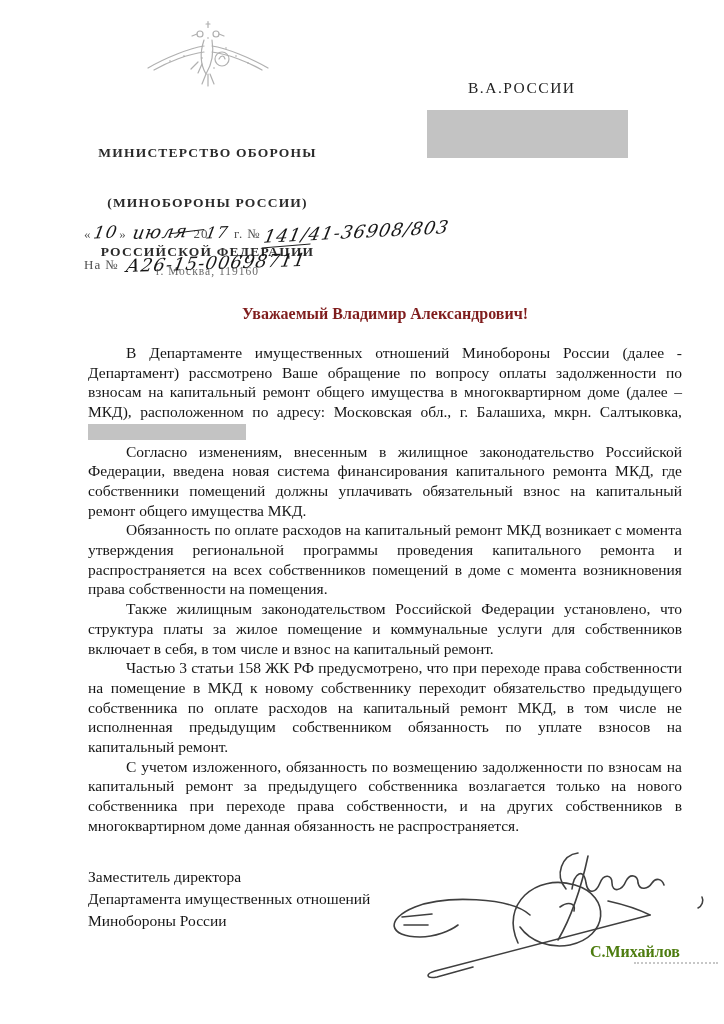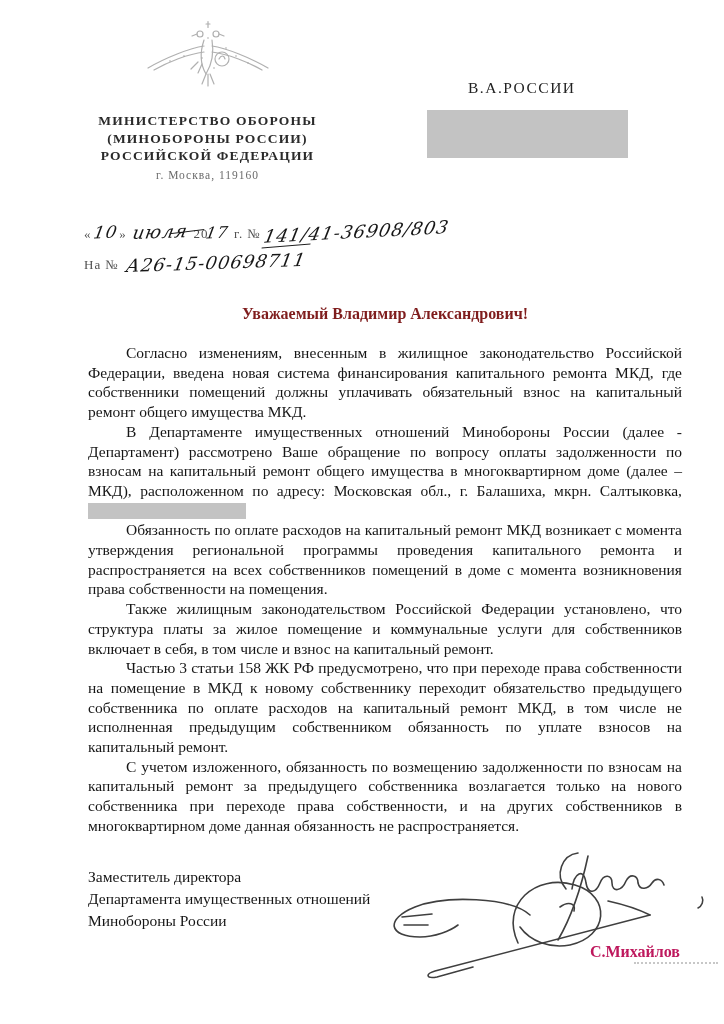--- a/index.html
+++ b/index.html
@@ -16,21 +16,21 @@
   
   .emblem { position: absolute; left: 140px; top: 18px; width: 135px; height: 70px; }
 
   
   .letterhead {
     position: absolute; left: 70px; top: 112px; width: 275px;
     text-align: center;
   }
   .org-line {
     font-weight: bold; font-size: 13.5px; line-height: 17.5px;
-    letter-spacing: 1.2px; color: #2a2a2a;
+    letter-spacing: 1.2px; color: #2a2a2a; margin-top: 32px;
   }
   .org-address {
     margin-top: 4px; font-size: 11.5px; letter-spacing: 1px; color: #6a6a6a;
   }
 
   
   .recipient {
     position: absolute; left: 468px; top: 79px;
     font-size: 15.5px; letter-spacing: 1.5px; color: #222;
   }
@@ -89,21 +89,21 @@
     background: #c3c3c3; vertical-align: -3px;
   }
 
   
   .sign-block {
     position: absolute; left: 88px; top: 866px;
     font-size: 15.5px; line-height: 22px; color: #161616;
   }
   .sign-name {
     position: absolute; right: 44px; top: 943px;
-    font-size: 16px; font-weight: bold; color: #be185d;
+    font-size: 16px; font-weight: bold; color: #4d7c0f;
   }
   .signature-svg {
     position: absolute; left: 350px; top: 845px; width: 370px; height: 135px;
     pointer-events: none;
   }
   .dotted-artifact {
     position: absolute; left: 634px; top: 962px; width: 84px;
     border-top: 2px dotted #9a9a9a; opacity: 0.55;
   }
 </style>
@@ -159,22 +159,22 @@
     <span>№</span><span class="hw hw-number">141/41-36908/803</span>
   </div>
 
   <div class="replyline">
     <span>На №</span><span class="hw hw-reply">А26-15-00698711</span>
   </div>
 
   <div class="salutation">Уважаемый Владимир Александрович!</div>
 
   <div class="body-text">
+    <p><span>В Департаменте имущественных отношений Минобороны России (далее - Департамент) рассмотрено Ваше обращение по вопросу оплаты задолженности по взносам на капитальный ремонт общего имущества в многоквартирном доме (далее – МКД), расположенном по адресу: Московская обл., г. Балашиха, мкрн. Салтыковка,</span> <span class="redact-inline"></span></p>
     <p><span>Согласно изменениям, внесенным в жилищное законодательство Российской Федерации, введена новая система финансирования капитального ремонта МКД, где собственники помещений должны уплачивать обязательный взнос на капитальный ремонт общего имущества МКД.</span></p>
-    <p><span>В Департаменте имущественных отношений Минобороны России (далее - Департамент) рассмотрено Ваше обращение по вопросу оплаты задолженности по взносам на капитальный ремонт общего имущества в многоквартирном доме (далее – МКД), расположенном по адресу: Московская обл., г. Балашиха, мкрн. Салтыковка,</span> <span class="redact-inline"></span></p>
     <p><span>Обязанность по оплате расходов на капитальный ремонт МКД возникает с момента утверждения региональной программы проведения капитального ремонта и распространяется на всех собственников помещений в доме с момента возникновения права собственности на помещения.</span></p>
     <p><span>Также жилищным законодательством Российской Федерации установлено, что структура платы за жилое помещение и коммунальные услуги для собственников включает в себя, в том числе и взнос на капитальный ремонт.</span></p>
     <p><span>Частью 3 статьи 158 ЖК РФ предусмотрено, что при переходе права собственности на помещение в МКД к новому собственнику переходит обязательство предыдущего собственника по оплате расходов на капитальный ремонт МКД, в том числе не исполненная предыдущим собственником обязанность по уплате взносов на капитальный ремонт.</span></p>
     <p><span>С учетом изложенного, обязанность по возмещению задолженности по взносам на капитальный ремонт за предыдущего собственника возлагается только на нового собственника при переходе права собственности, и на других собственников в многоквартирном доме данная обязанность не распространяется.</span></p>
   </div>
 
   <div class="sign-block">
     <div>Заместитель директора</div>
     <div>Департамента имущественных отношений</div>
     <div>Минобороны России</div>

